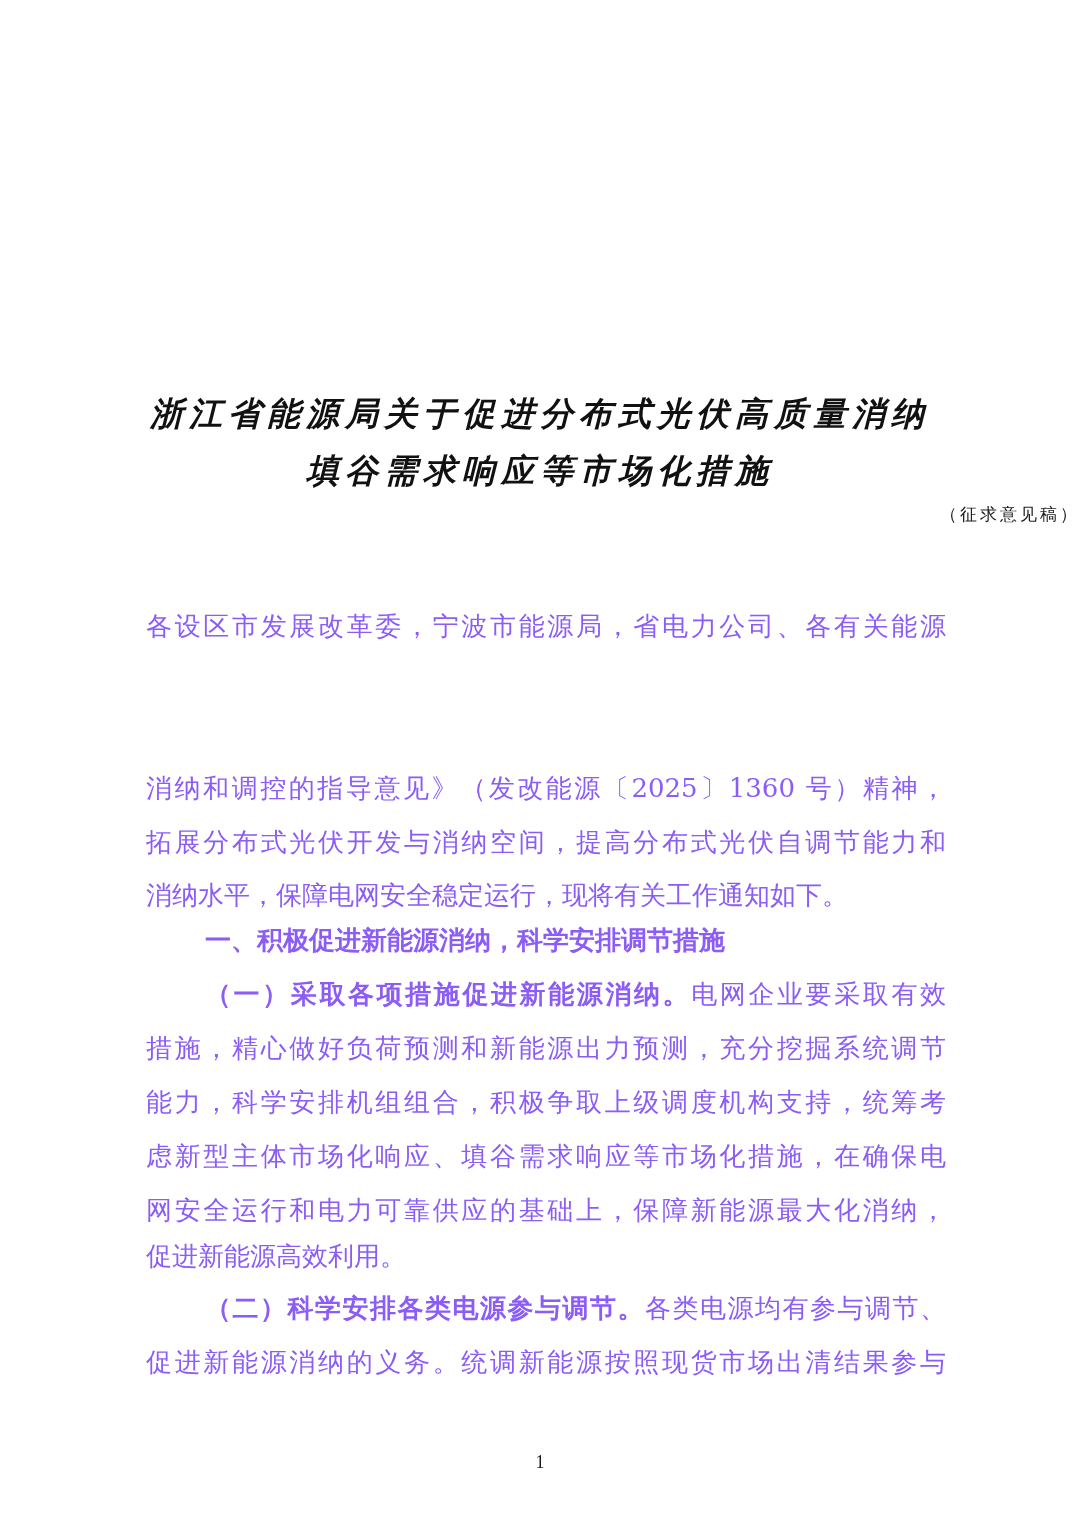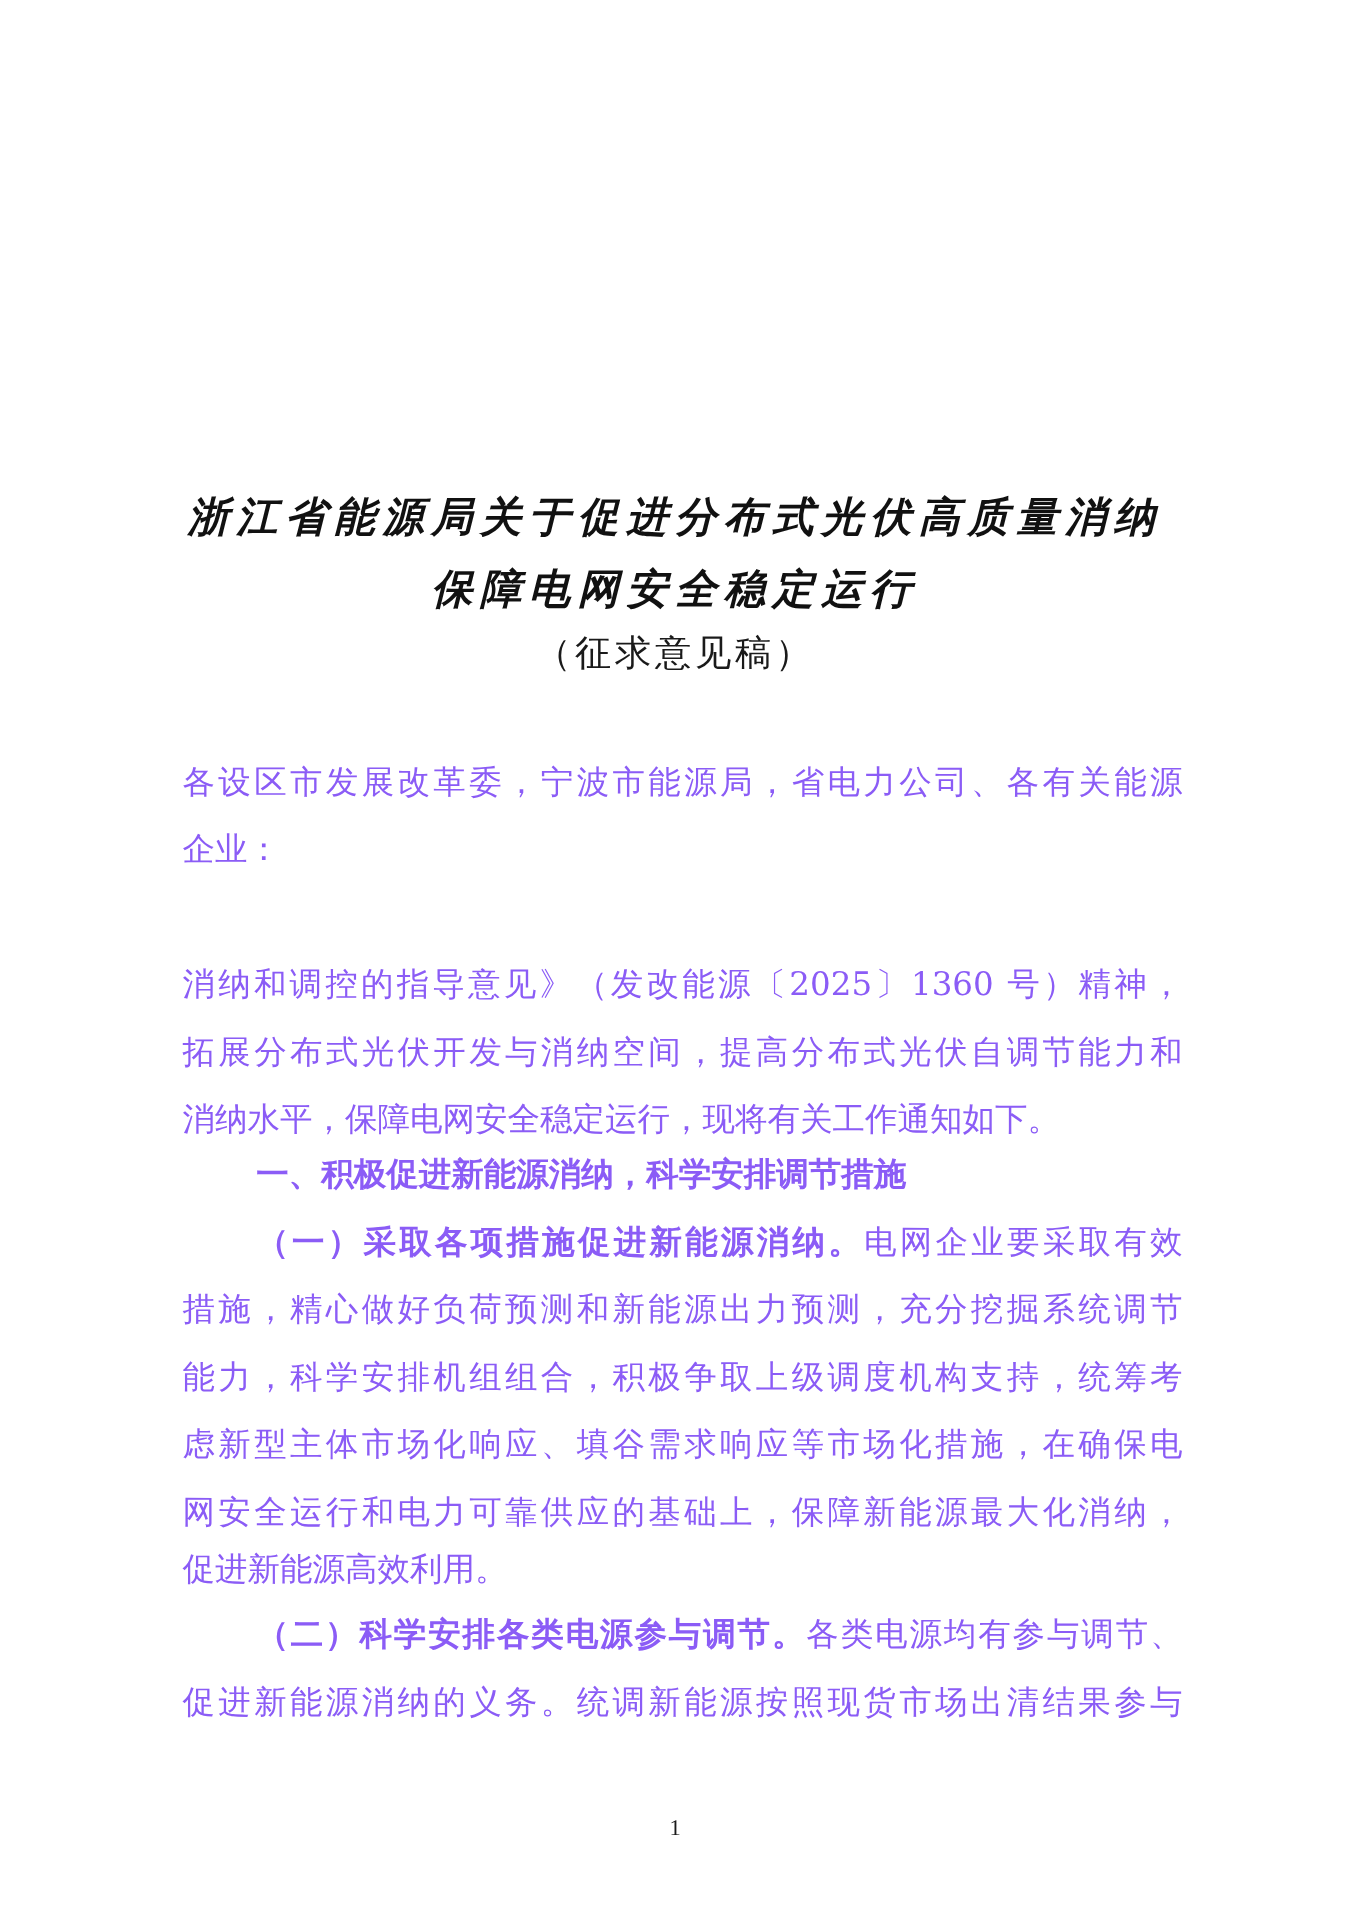--- a/index.html
+++ b/index.html
@@ -36,22 +36,22 @@
       color: #111;
       white-space: nowrap;
     }
     .title-1 { top: 356px; }
     .title-2 { top: 413px; }
     .subtitle {
       position: absolute;
       top: 467px;
       left: 0;
       width: 1080px;
-      text-align: center;
-      font-size: 29px;
+      text-align: right;
+      font-size: 17px;
       letter-spacing: 3px;
       color: #1a1a1a;
       white-space: nowrap;
     }
     .line {
       position: absolute;
       left: 146px;
       width: 800px;
       height: 54px;
       line-height: 54px;
@@ -87,25 +87,24 @@
       font-size: 18px;
       color: #1a1a1a;
     }
   </style>
 </head>
 <body>
 
 <div class="page">
 
   <div class="title-line title-1">浙江省能源局关于促进分布式光伏高质量消纳</div>
-  <div class="title-line title-2">保障电网安全稳定运行</div>
+  <div class="title-line title-2">填谷需求响应等市场化措施</div>
   <div class="subtitle">（征求意见稿）</div>
 
   <div class="line" style="top:563px;">各设区市发展改革委，宁波市能源局，省电力公司、各有关能源</div>
-  <div class="line last" style="top:617px;">企业：</div>
 
   <div class="line" style="top:725px;">消纳和调控的指导意见》（发改能源〔2025〕1360 号）精神，</div>
   <div class="line" style="top:779px;">拓展分布式光伏开发与消纳空间，提高分布式光伏自调节能力和</div>
   <div class="line last" style="top:833px;font-family:Liberation Serif, serif;">消纳水平，保障电网安全稳定运行，现将有关工作通知如下。</div>
 
   <div class="line indent heading1" style="top:877px;">一、积极促进新能源消纳，科学安排调节措施</div>
 
   <div class="line indent" style="top:931px; left:205px;">
     <span class="bold-lead">（一）采取各项措施促进新能源消纳。</span><span>电网企业要采取有效</span>
   </div>

